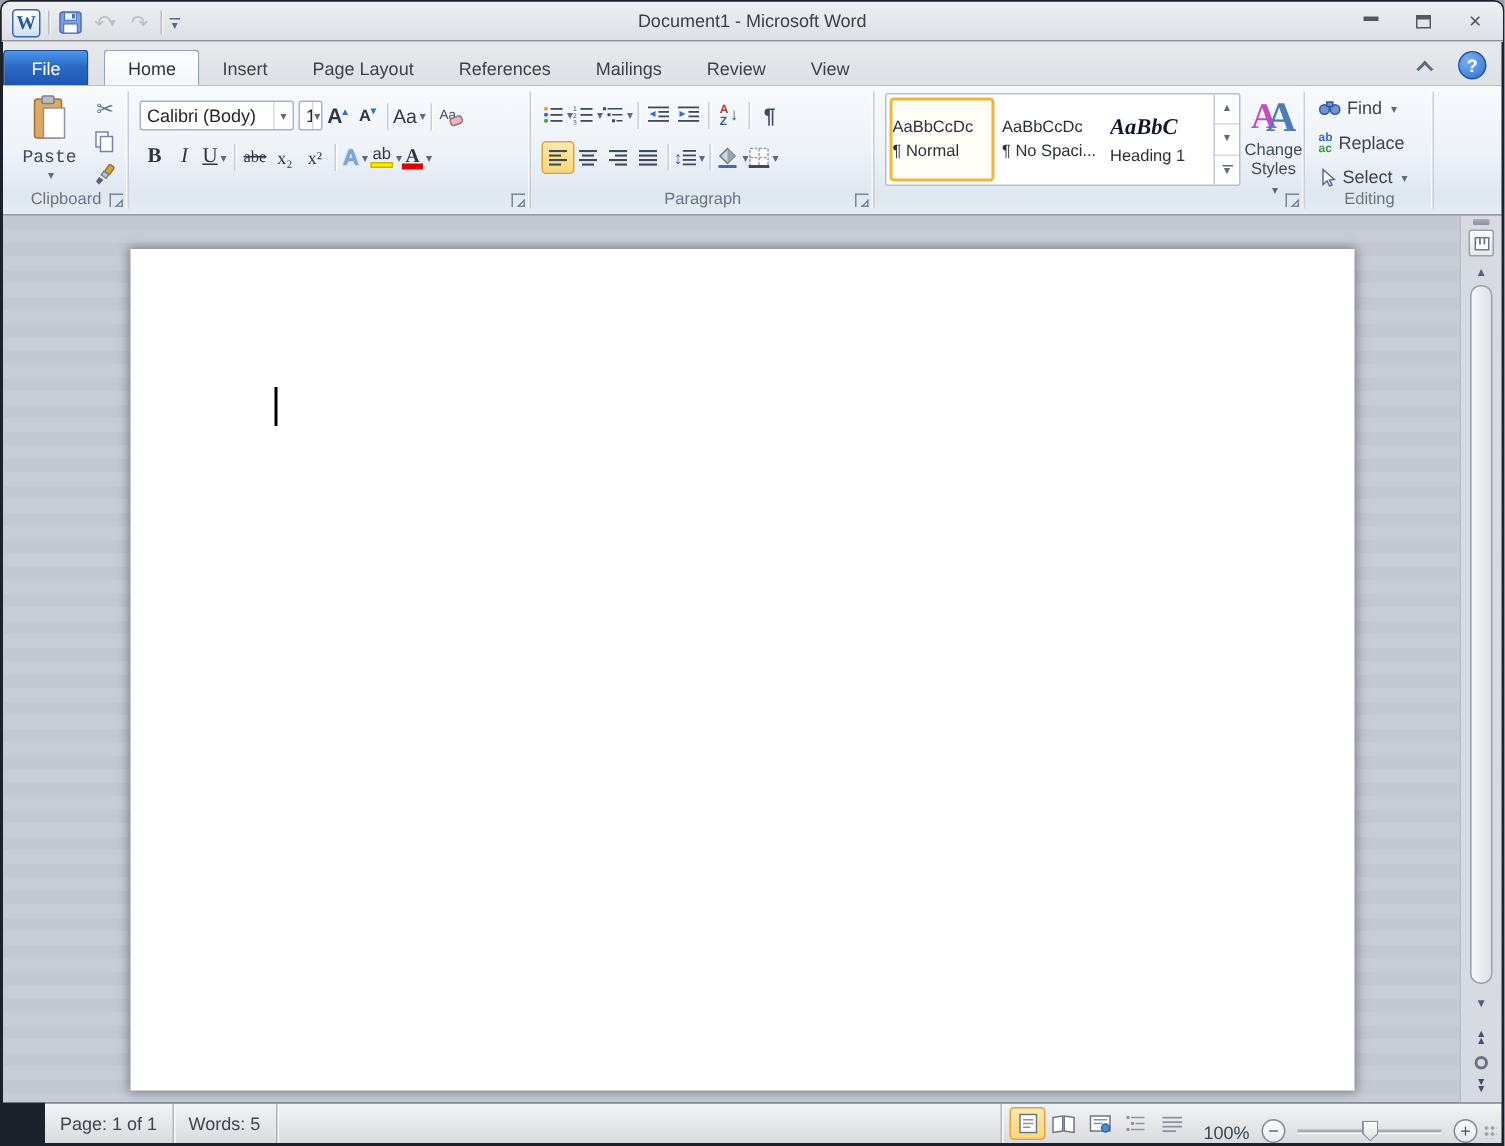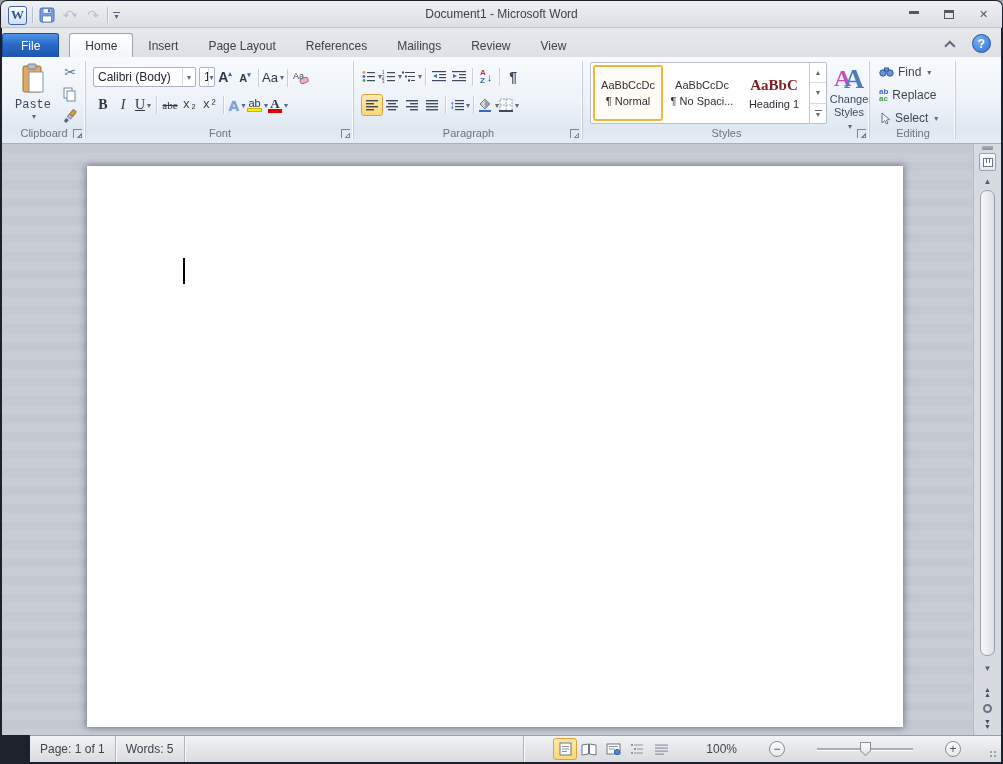--- a/index.html
+++ b/index.html
@@ -65,44 +65,44 @@
   .fname{width:103px;}
   .fsize{width:16px;margin-left:3px;}
   .fbtn{min-width:20px;height:20px;display:flex;align-items:center;justify-content:center;border-radius:2px;color:#2f3745;}
   .v-sep{width:1px;height:18px;background:#c7cedb;box-shadow:1px 0 0 #fbfcfe;margin:0 3px;}
   .grow-a{font-weight:bold;font-size:14px;}  .grow-a sup,.shrink-a sup{font-size:7px;color:#3a6bc4;}
   .shrink-a{font-weight:bold;font-size:11px;}
   .b-b{font-weight:bold;font-size:14px;font-family:"Liberation Serif",serif;}
   .b-i{font-style:italic;font-size:14px;font-family:"Liberation Serif",serif;}
   .b-u{text-decoration:underline;font-size:14px;font-family:"Liberation Serif",serif;}
   .b-strike{text-decoration:line-through;font-size:11px;font-family:"Liberation Serif",serif;text-align:right;}
-  .b-sub,.b-sup{font-size:12px;font-family:Liberation Mono, monospace;}
+  .b-sub,.b-sup{font-size:12px;font-family:Liberation Serif, serif;}
   .fx-a{color:#7da7d9;font-weight:bold;font-size:15px;text-shadow:0 0 1px #4a7ebb;}
   .hl-ab{display:flex;flex-direction:column;align-items:center;line-height:10px;font-size:11px;}
   .hl-ab .bar{width:15px;height:4px;background:#ffee00;border:1px solid #c9b400;}
   .fc-a{display:flex;flex-direction:column;align-items:center;line-height:11px;font-size:13px;font-weight:bold;font-family:"Liberation Serif",serif;}
   .fc-a .bar{width:14px;height:4px;background:#e00000;}
   
   .g-para{width:229px;}
   .prow1{position:absolute;top:9px;left:8px;display:flex;align-items:center;height:21px;}
   .prow2{position:absolute;top:37px;left:8px;display:flex;align-items:center;height:22px;}
   .pilcrow{font-size:14px;font-weight:bold;color:#3f4a5c;}
   .sortbox{display:flex;align-items:center;gap:1px;}
   .sortletters{display:flex;flex-direction:column;line-height:8px;font-size:8px;font-weight:bold;}
   .sortletters .a{color:#b03a2e;} .sortletters .z{color:#2e5fa3;}
   .sortarrow{font-size:11px;color:#3f4a5c;}
   
   .g-styles{width:287px;}
   .gallery{position:absolute;left:7px;top:5px;width:237px;height:62px;background:#fff;border:1px solid #b8bfca;border-radius:2px;display:flex;}
   .tile{width:70px;margin:2px 0 2px 2px;border:1px solid #fff;border-radius:3px;display:flex;flex-direction:column;
-    align-items:center;justify-content:center;overflow:hidden;}
+    justify-content:center;overflow:hidden;}
   .tile .prev{font-size:11px;color:#2b2f36;white-space:nowrap;}
   .tile .tname{font-size:11px;color:#2b2f36;margin-top:4px;white-space:nowrap;}
   .tile.sel{border:2px solid #f2b63c;background:#fffdf6;box-shadow:inset 0 0 0 1px #fff;margin-right:2px;}
-  .tile.h1 .prev{color:#7f1d1d;font-weight:bold;font-size:15px;font-family:"Liberation Serif",serif;}
+  .tile.h1 .prev{color:#0f172a;font-weight:bold;font-size:15px;font-family:"Liberation Serif",serif;font-style:italic;}
   .gal-col{margin-left:auto;width:17px;border-left:1px solid #c3c9d3;display:flex;flex-direction:column;}
   .gal-btn{flex:1;display:flex;align-items:center;justify-content:center;font-size:7px;color:#5f6a7a;border-bottom:1px solid #d5dae2;}
   .gal-btn:last-child{border-bottom:none;}
   .gal-more{display:flex;flex-direction:column;align-items:center;line-height:3px;}
   .gal-more .bar{width:7px;height:1px;background:#5f6a7a;margin-bottom:2px;}
   .chstyles{position:absolute;left:248px;top:6px;width:36px;height:70px;display:flex;flex-direction:column;align-items:center;border-radius:3px;}
   .aa-icon{position:relative;width:30px;height:30px;}
   .aa-icon .a1{position:absolute;left:0;top:2px;font-size:24px;font-weight:bold;color:#c24fc0;font-family:"Liberation Serif",serif;}
   .aa-icon .a2{position:absolute;left:10px;top:0;font-size:28px;font-weight:bold;color:#4a7ebb;font-family:"Liberation Serif",serif;}
   .chstyles .lbl{font-size:11px;color:#3f4a5c;text-align:center;line-height:13px;margin-top:2px;}
@@ -132,21 +132,21 @@
     background:linear-gradient(90deg,#f7f8fa,#dde1e7);}
   .browse{position:absolute;left:0;width:17px;display:flex;align-items:center;justify-content:center;color:#44506b;}
   .dbl{display:flex;flex-direction:column;line-height:5px;font-size:7px;}
   .b-prev{top:540px;height:15px;} .b-obj{top:557px;height:14px;} .b-next{top:572px;height:15px;}
   .circle-ico{width:9px;height:9px;border:2px solid #6a7384;border-radius:50%;}
   
   .statusbar{position:absolute;left:2px;right:2px;bottom:2px;height:27px;border-top:1px solid #9aa0a8;
     background:linear-gradient(#f2f3f5,#d9dbdf);display:flex;align-items:center;font-size:12px;color:#3f454d;margin-left:28px;}
   .sb-btn{height:100%;display:flex;align-items:center;padding:0 10px;}
   .sb-sep{width:1px;height:100%;background:#b0b4ba;box-shadow:1px 0 0 #fbfbfc;}
-  .sb-right{margin-left:auto;display:flex;align-items:center;height:100%;gap:24px;}
+  .sb-right{margin-left:auto;display:flex;align-items:flex-end;height:100%;}
   .viewbtns{display:flex;align-items:center;gap:2px;padding:0 6px;height:100%;}
   .vb{width:22px;height:20px;display:flex;align-items:center;justify-content:center;border-radius:2px;}
   .vb.sel{background:linear-gradient(#fde9ad,#fbd876);outline:1px solid #e0a23c;}
   .zoomlbl{padding:0 8px 0 4px;}
   .zbtn{width:16px;height:16px;border:1px solid #878d96;border-radius:50%;background:linear-gradient(#fbfcfd,#e8ebee);
     display:flex;align-items:center;justify-content:center;font-size:12px;color:#4a5261;line-height:1;}
   .slider{position:relative;width:96px;height:16px;margin:0 8px;}
   .slider .track{position:absolute;left:0;right:0;top:7px;height:2px;background:#a8adb5;box-shadow:0 1px 0 #fff;}
   .slider .tick{position:absolute;left:50%;top:4px;width:1px;height:8px;background:#888d95;}
   .slider .sthumb{position:absolute;left:calc(50% - 5px);top:1px;width:11px;height:14px;
@@ -318,21 +318,20 @@
           <span class="dd">▾</span>
         </div>
         <div class="fbtn">
           <span class="fc-a">
             <span>A</span>
               <span class="bar"></span>
           </span>
           <span class="dd">▾</span>
         </div>
       </div>
-      <div class="grp-label">Font</div>
       <div class="launcher"></div>
     </div>
 
     <div class="grp g-para">
       <div class="prow1">
         <div class="fbtn">
           <svg width="14" height="13" viewBox="0 0 14 13">
             <circle cx="2" cy="2.5" r="1.4" fill="#e0a23c"></circle>
               <circle cx="2" cy="6.5" r="1.4" fill="#3a6bc4"></circle>
               <circle cx="2" cy="10.5" r="1.4" fill="#49a24e"></circle>
@@ -492,21 +491,20 @@
           </div>
         </div>
       </div>
       <div class="chstyles">
         <span class="aa-icon">
           <span class="a1">A</span>
           <span class="a2">A</span>
         </span>
         <span class="lbl"><span>Change Styles</span> <span class="dd">▾</span></span>
       </div>
-      <div class="grp-label">Styles</div>
       <div class="launcher"></div>
     </div>
 
     <div class="grp g-edit">
       <div class="edit-col">
         <div class="ebtn">
           <svg width="15" height="12" viewBox="0 0 15 12">
             <circle cx="4" cy="7" r="3.2" fill="#6f94d6" stroke="#33589c"></circle>
             <circle cx="11" cy="7" r="3.2" fill="#6f94d6" stroke="#33589c"></circle>
             <rect x="5.5" y="2" width="4" height="3" fill="#6f94d6" stroke="#33589c"></rect>

